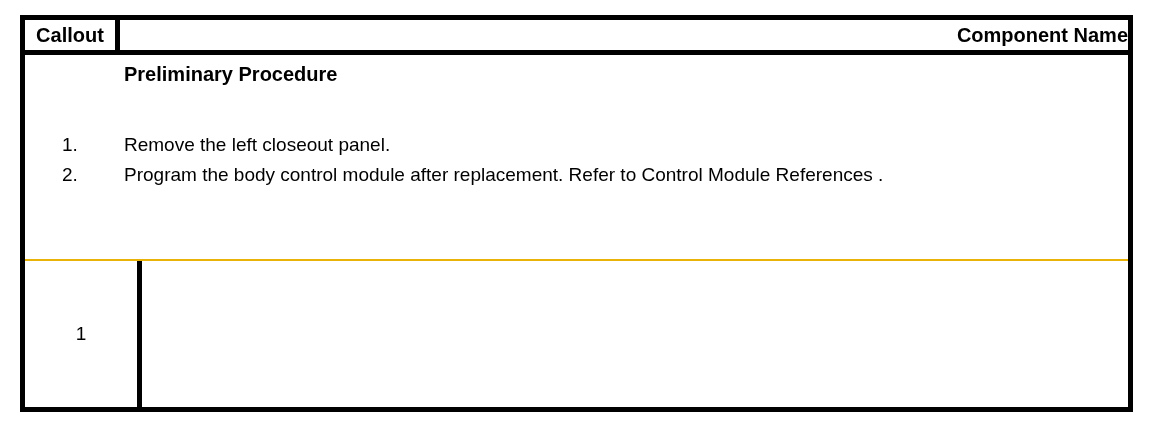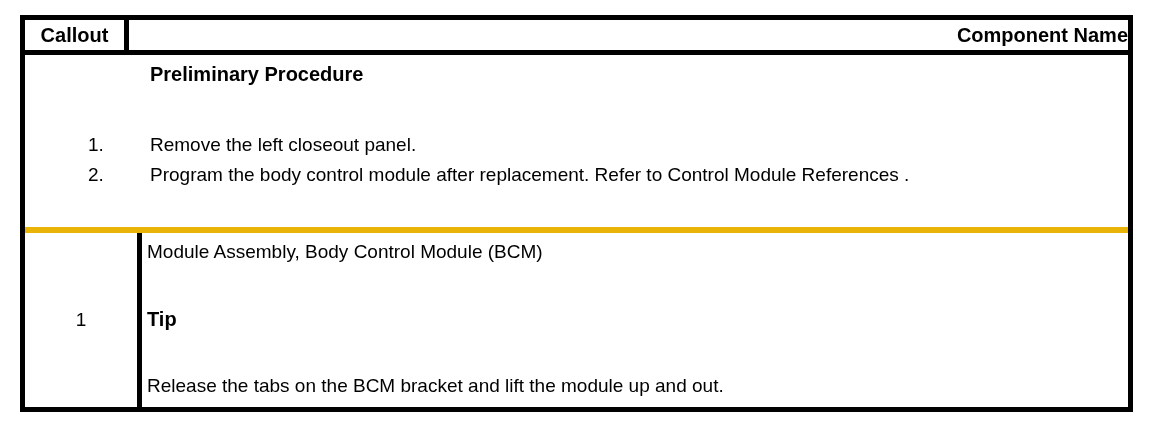--- a/index.html
+++ b/index.html
@@ -23,45 +23,44 @@
     background: #ffffff;
   }
   
   .header-row {
     display: flex;
     height: 35px;
     border-bottom: 5px solid #000000;
     flex: none;
   }
   .callout-col {
-    width: 104px;
+    width: 95px;
     flex: none;
     border-right: 5px solid #000000;
     display: flex;
     align-items: center;
     justify-content: center;
   }
   .header-cell-text {
     font-weight: bold;
     font-size: 20px;
     line-height: 1;
   }
   .component-col {
     flex: 1;
     display: flex;
     align-items: center;
     justify-content: flex-end;
   }
   
   .prelim-row {
-    height: 178px;
+    height: 206px;
     flex: none;
-    border-bottom: 6px solid #eab308;
+    border-bottom: 2px solid #eab308;
     padding-top: 7px;
-    padding-left: 26px;
   }
   .prelim-title {
     font-weight: bold;
     font-size: 20px;
     line-height: 24px;
     margin-left: 99px;
   }
   .prelim-list {
     margin-top: 44px;
     margin-left: 37px;
@@ -141,20 +140,15 @@
         <span class="step-num">2.</span>
         <span class="step-text">Program the body control module after replacement. Refer to Control Module References .</span>
       </li>
     </ol>
   </div>
 
   <div class="body-row">
     <div class="callout-cell">
       <span>1</span>
     </div>
-    <div class="component-cell">
-      <div class="component-name">Module Assembly, Body Control Module (BCM)</div>
-      <div class="tip-label">Tip</div>
-      <div class="tip-text">Release the tabs on the BCM bracket and lift the module up and out.</div>
-    </div>
   </div>
 
 </div>
 
 </body></html>

